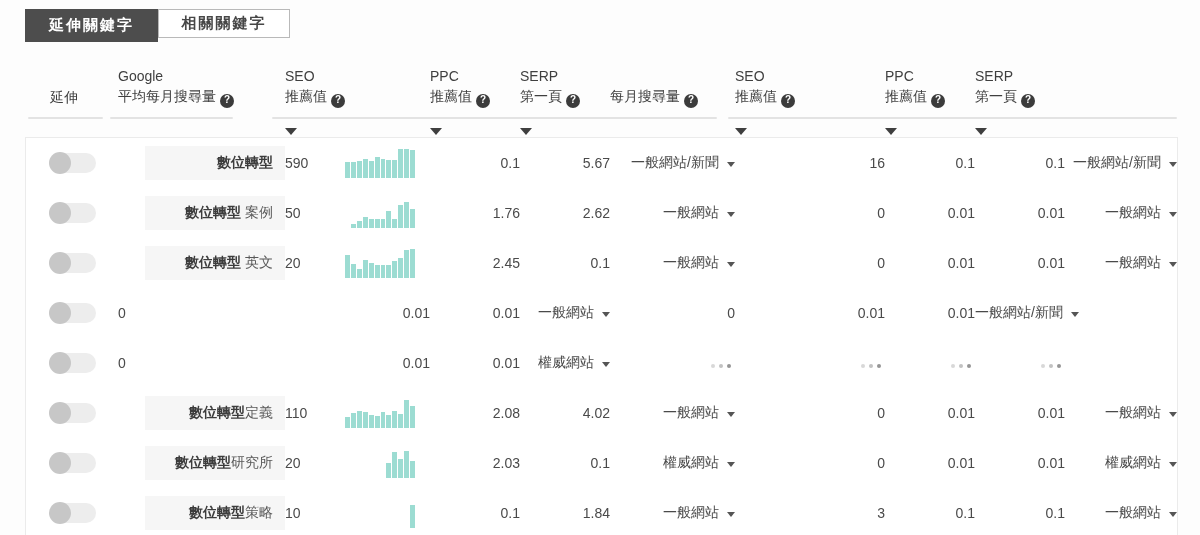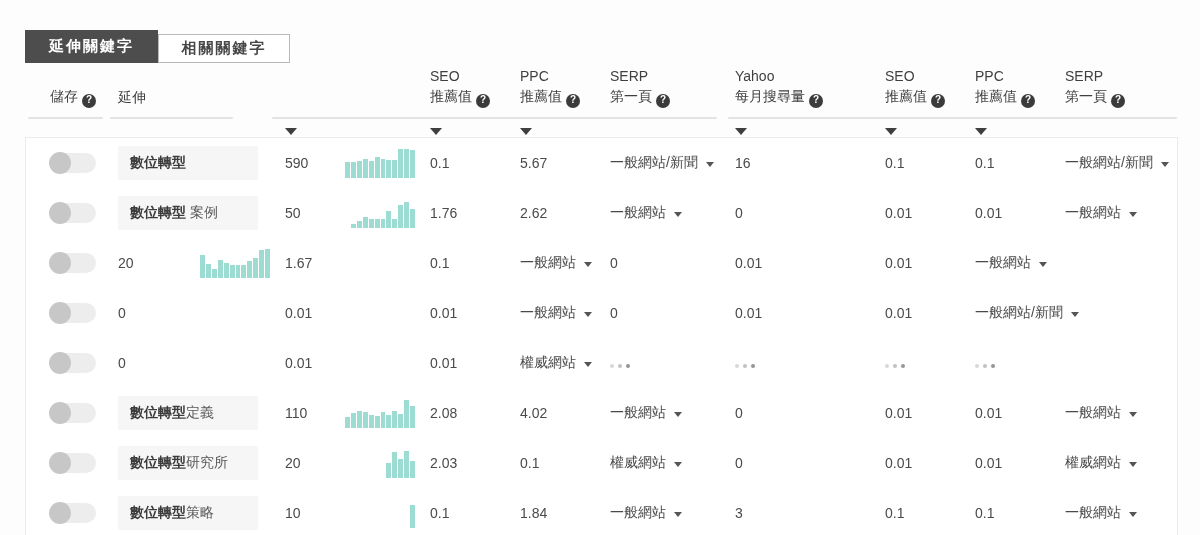--- a/index.html
+++ b/index.html
@@ -6,21 +6,21 @@
   html,body { width:1200px; height:535px; }
   body {
     position: relative;
     overflow: hidden;
     background: #fdfdfd;
     font-family: "Liberation Sans", sans-serif;
     color: #3f3f3f;
   }
 
   
-  .tabs { position:absolute; left:25px; top:9px; display:flex; align-items:flex-end;margin-top:21px; }
+  .tabs { position:absolute; left:25px; top:9px; display:flex; align-items:flex-start; }
   .tab { display:flex; align-items:center; justify-content:center; font-size:15px; font-weight:bold; cursor:pointer; letter-spacing:2px; }
   .tab.active { width:133px; height:33px; background:#4d4d4d; color:#ffffff; }
   .tab.inactive { width:132px; height:29px; background:#ffffff; color:#474747; border:1px solid #b9b9b9; }
 
   
   .table-header { position:absolute; left:25px; top:66px; width:1153px; }
   .hgrid {
     display:grid;
     grid-template-columns:68px 167px 145px 90px 90px 125px 150px 90px 90px 1fr;
     padding-left:25px;
@@ -59,20 +59,21 @@
     position:absolute; left:25px; top:137px; width:1153px; height:420px;
     background:#ffffff;
     border:1px solid #ebebeb; border-bottom:none;
   }
   .row {
     display:grid;
     grid-template-columns:68px 167px 145px 90px 90px 125px 150px 90px 90px 1fr;
     padding-left:24px;
     min-height:50px;
     align-items:center;
+    text-align:right;
   }
   .cell { font-size:14px; color:#4a4a4a; }
 
   
   .toggle { position:relative; width:46px; height:20px; background:#ededed; border-radius:11px; cursor:pointer; }
   .knob { position:absolute; left:-1px; top:-1px; width:22px; height:22px; border-radius:50%; background:#c7c7c7; }
 
   
   .chip {
     display:inline-block; width:140px;
@@ -102,42 +103,39 @@
 <body>
 
 <div class="tabs">
   <div class="tab active">延伸關鍵字</div>
   <div class="tab inactive">相關關鍵字</div>
 </div>
 
 <div class="table-header">
   <div class="hgrid">
     <div class="h-cell">
-      <div class="h-line1"></div>
-      <div class="h-line2"><span>儲存</span><span class="help">?</span></div>
-    </div>
-    <div class="h-cell">
       <div class="h-line1">延伸</div>
     </div>
     <div class="h-cell">
+      <div class="h-line1">Google</div>
+      <div class="h-line2"><span>平均每月搜尋量</span><span class="help">?</span></div>
     </div>
     <div class="h-cell">
       <div class="h-line1">SEO</div>
       <div class="h-line2"><span>推薦值</span><span class="help">?</span></div>
     </div>
     <div class="h-cell">
       <div class="h-line1">PPC</div>
       <div class="h-line2"><span>推薦值</span><span class="help">?</span></div>
     </div>
     <div class="h-cell">
       <div class="h-line1">SERP</div>
       <div class="h-line2"><span>第一頁</span><span class="help">?</span></div>
     </div>
     <div class="h-cell">
-      <div class="h-line1">Yahoo</div>
       <div class="h-line2"><span>每月搜尋量</span><span class="help">?</span></div>
     </div>
     <div class="h-cell">
       <div class="h-line1">SEO</div>
       <div class="h-line2"><span>推薦值</span><span class="help">?</span></div>
     </div>
     <div class="h-cell">
       <div class="h-line1">PPC</div>
       <div class="h-line2"><span>推薦值</span><span class="help">?</span></div>
     </div>
@@ -274,39 +272,42 @@
       </span>
     </div>
   </div>
 
   <div class="row">
     <div class="cell">
       <div class="toggle">
         <div class="knob"></div>
       </div>
     </div>
+    <div class="cell">
+      <span class="chip"><span class="kw-base">數位轉型</span><span class="kw-suffix"> 英文</span></span>
+    </div>
     <div class="cell gvol-cell">
       <span class="cell-value">20</span>
       <div class="sparkline">
           <div class="spark-bar" style="height: 78%;"></div>
           <div class="spark-bar" style="height: 46%;"></div>
           <div class="spark-bar" style="height: 30%;"></div>
           <div class="spark-bar" style="height: 60%;"></div>
           <div class="spark-bar" style="height: 50%;"></div>
           <div class="spark-bar" style="height: 42%;"></div>
           <div class="spark-bar" style="height: 42%;"></div>
           <div class="spark-bar" style="height: 42%;"></div>
           <div class="spark-bar" style="height: 58%;"></div>
           <div class="spark-bar" style="height: 66%;"></div>
           <div class="spark-bar" style="height: 95%;"></div>
           <div class="spark-bar" style="height: 97%;"></div>
         </div>
     </div>
     <div class="cell">
-      <span class="cell-value">1.67</span>
+      <span class="cell-value">2.45</span>
     </div>
     <div class="cell">
       <span class="cell-value">0.1</span>
     </div>
     <div class="cell">
       <span class="serp">
         <span class="cell-value">一般網站</span>
         <span class="caret"></span>
       </span>
     </div>

